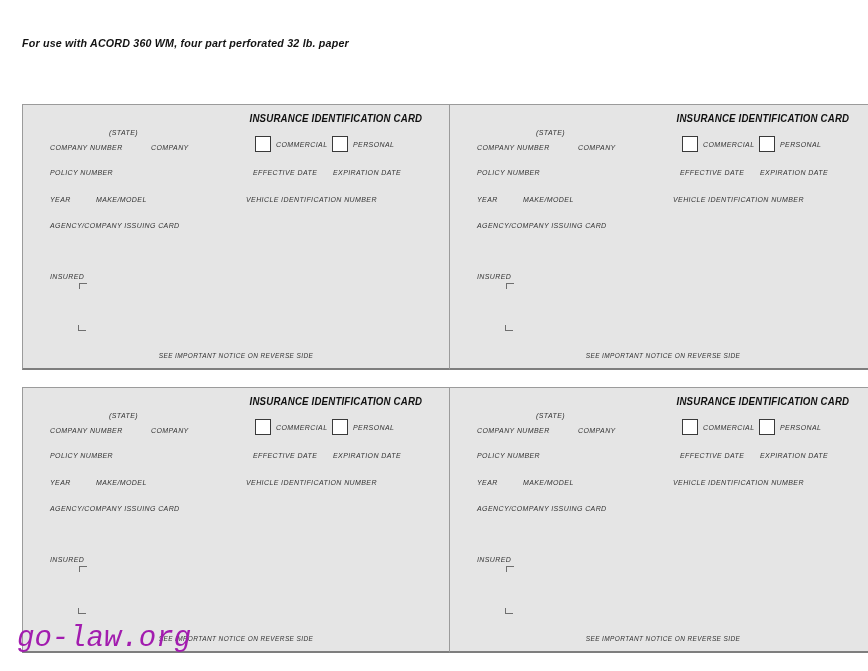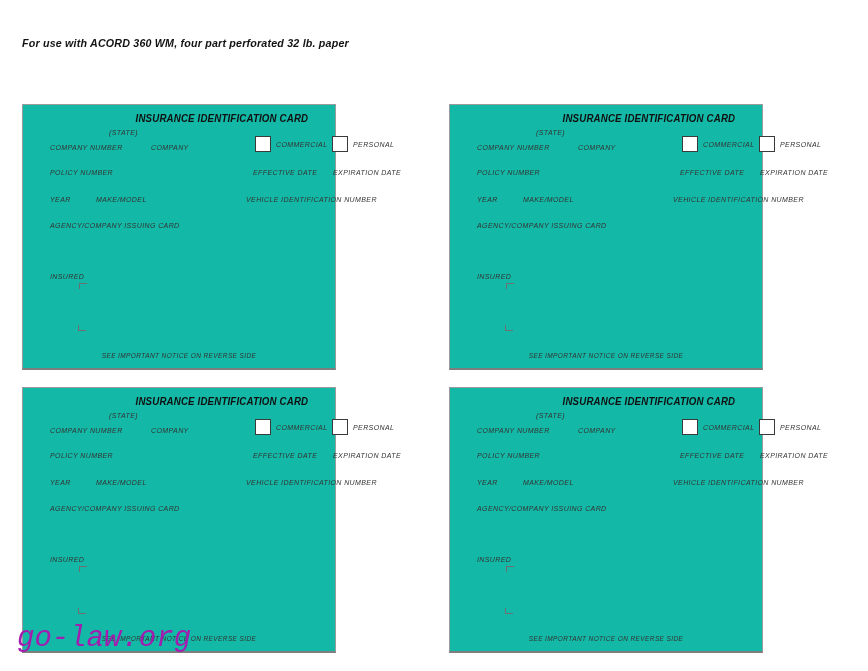--- a/index.html
+++ b/index.html
@@ -7,22 +7,22 @@
     position:relative; width:868px; height:671px; background:#ffffff;
     font-family:"Liberation Sans", sans-serif; overflow:hidden;font-style:italic;
   }
   .header-note {
     position:absolute; left:22px; top:37px;
     font-size:11.5px; font-weight:bold; color:#121212;
     white-space:nowrap; transform:scaleX(0.93); transform-origin:0 50%;
     letter-spacing:0.2px;
   }
   .card {
-    position:absolute; width:314px; height:266px; box-sizing:border-box;
-    background:#14b8a6;
+    position:absolute; width:428px; height:266px; box-sizing:border-box;
+    background:#e5e5e5;
     border:1px solid #9b9b9b; border-bottom:2px solid #7e7e7e;
   }
   .card-tl { left:22px;  top:104px; }
   .card-tr { left:449px; top:104px; }
   .card-bl { left:22px;  top:387px; }
   .card-br { left:449px; top:387px; }
 
   .card-title {
     position:absolute; top:7px; right:27px;
     font-size:11px; font-weight:bold; color:#101010; white-space:nowrap;

